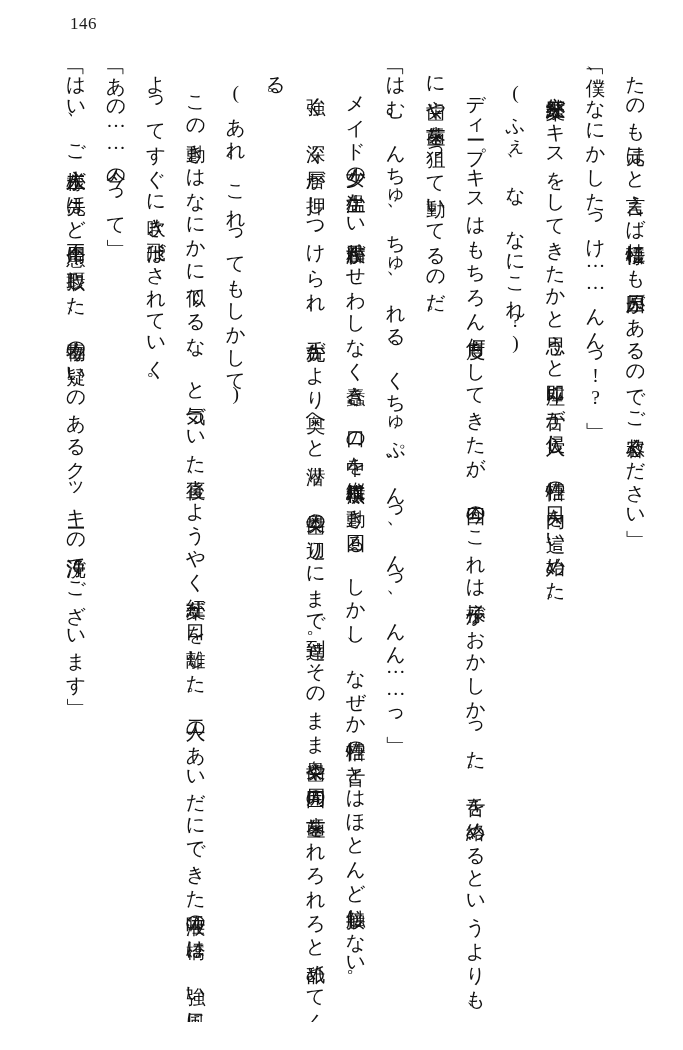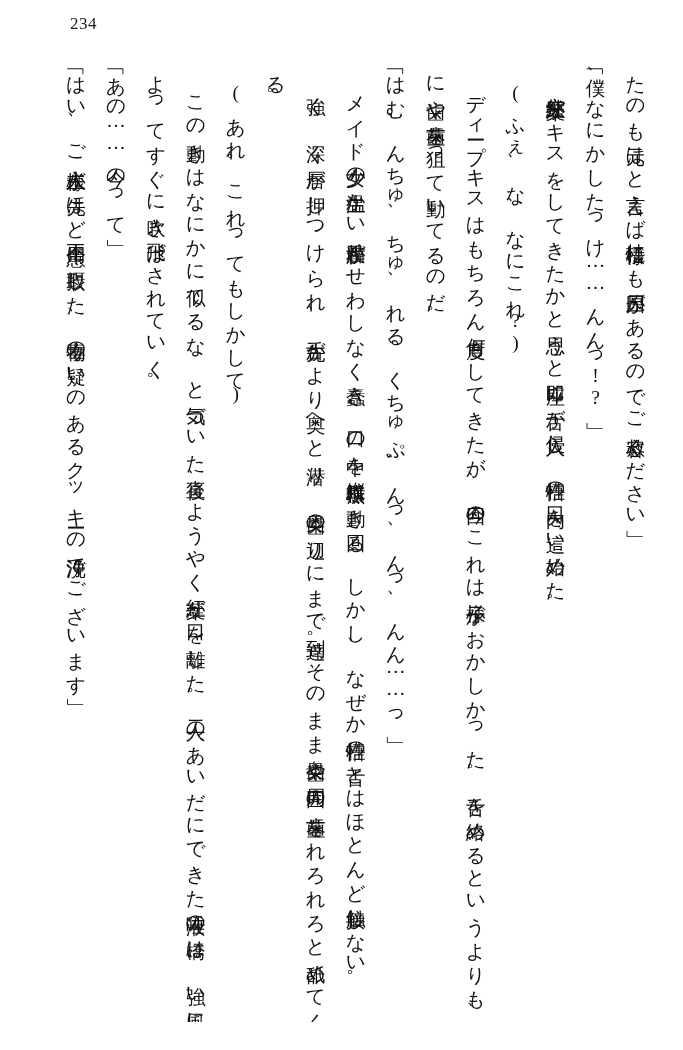--- a/index.html
+++ b/index.html
@@ -54,21 +54,21 @@
   }
   #body-text p.indent {
     text-indent: 1em;
   }
 </style>
 </head>
 <body>
 
 <div id="page">
 
-  <div id="page-number">234</div>
+  <div id="page-number">146</div>
 
   <div id="body-text">
     <p>たのも元はと言えば桂悟様にも原因があるのでご容赦ください」</p>
     <p>「僕、なにかしたっけ……んんっ!?」</p>
     <p class="indent">突然紅葉がキスをしてきたかと思うと即座に舌が侵入し、桂悟の口内を這い始めた。</p>
     <p class="indent">(ふぇ、な、なにこれ?)</p>
     <p class="indent">ディープキスはもちろん何度もしてきたが、今回のこれは様子がおかしかった。舌を絡めるというよりも、妙に歯や歯茎を狙って動いてるのだ。</p>
     <p>「はむ、んちゅ、ちゅ、れる、くちゅぷ、んっ、んっ、んん……っ」</p>
     <p class="indent">メイド少女の生温かい舌粘膜がせわしなく蠢き、口の中を縦横無尽に動き回る。しかし、なぜか桂悟の舌とはほとんど接触しない。</p>
     <p class="indent">強く、深く唇が押しつけられ、舌先がより奥へと潜り、奥歯の辺りにまで到達。そのまま奥歯や周囲の歯茎をれろれろと舐めてくる。</p>

